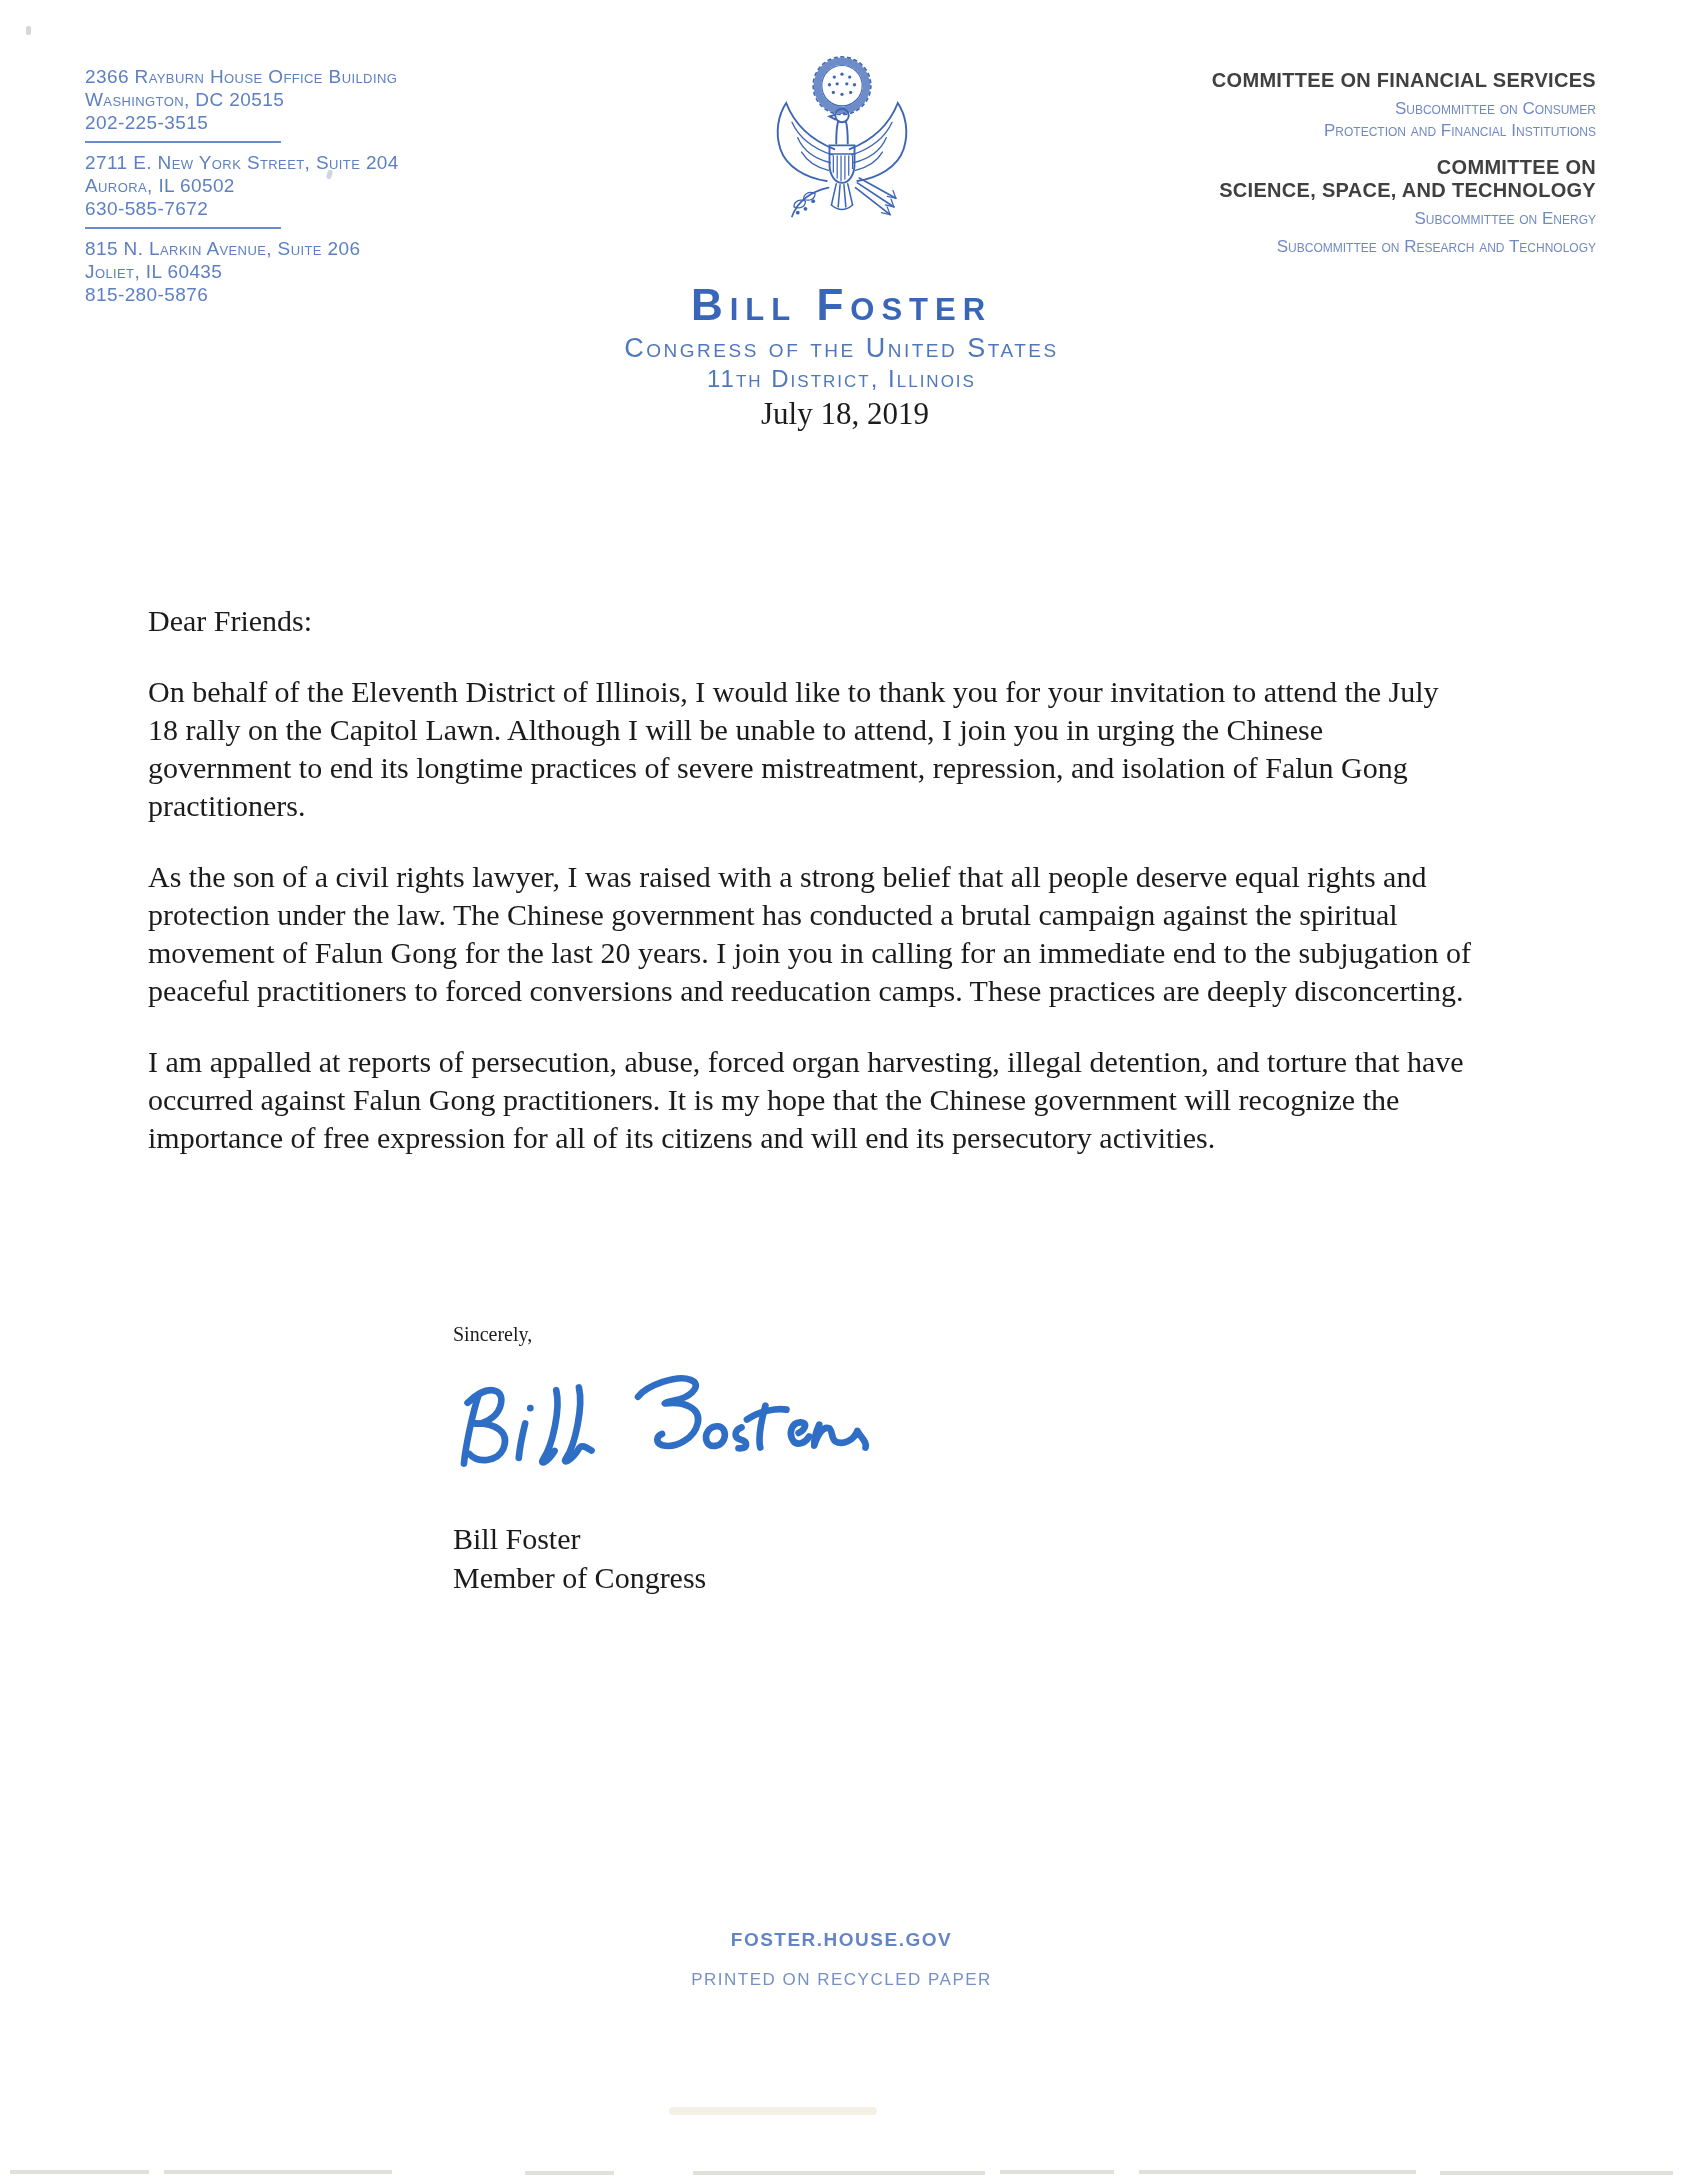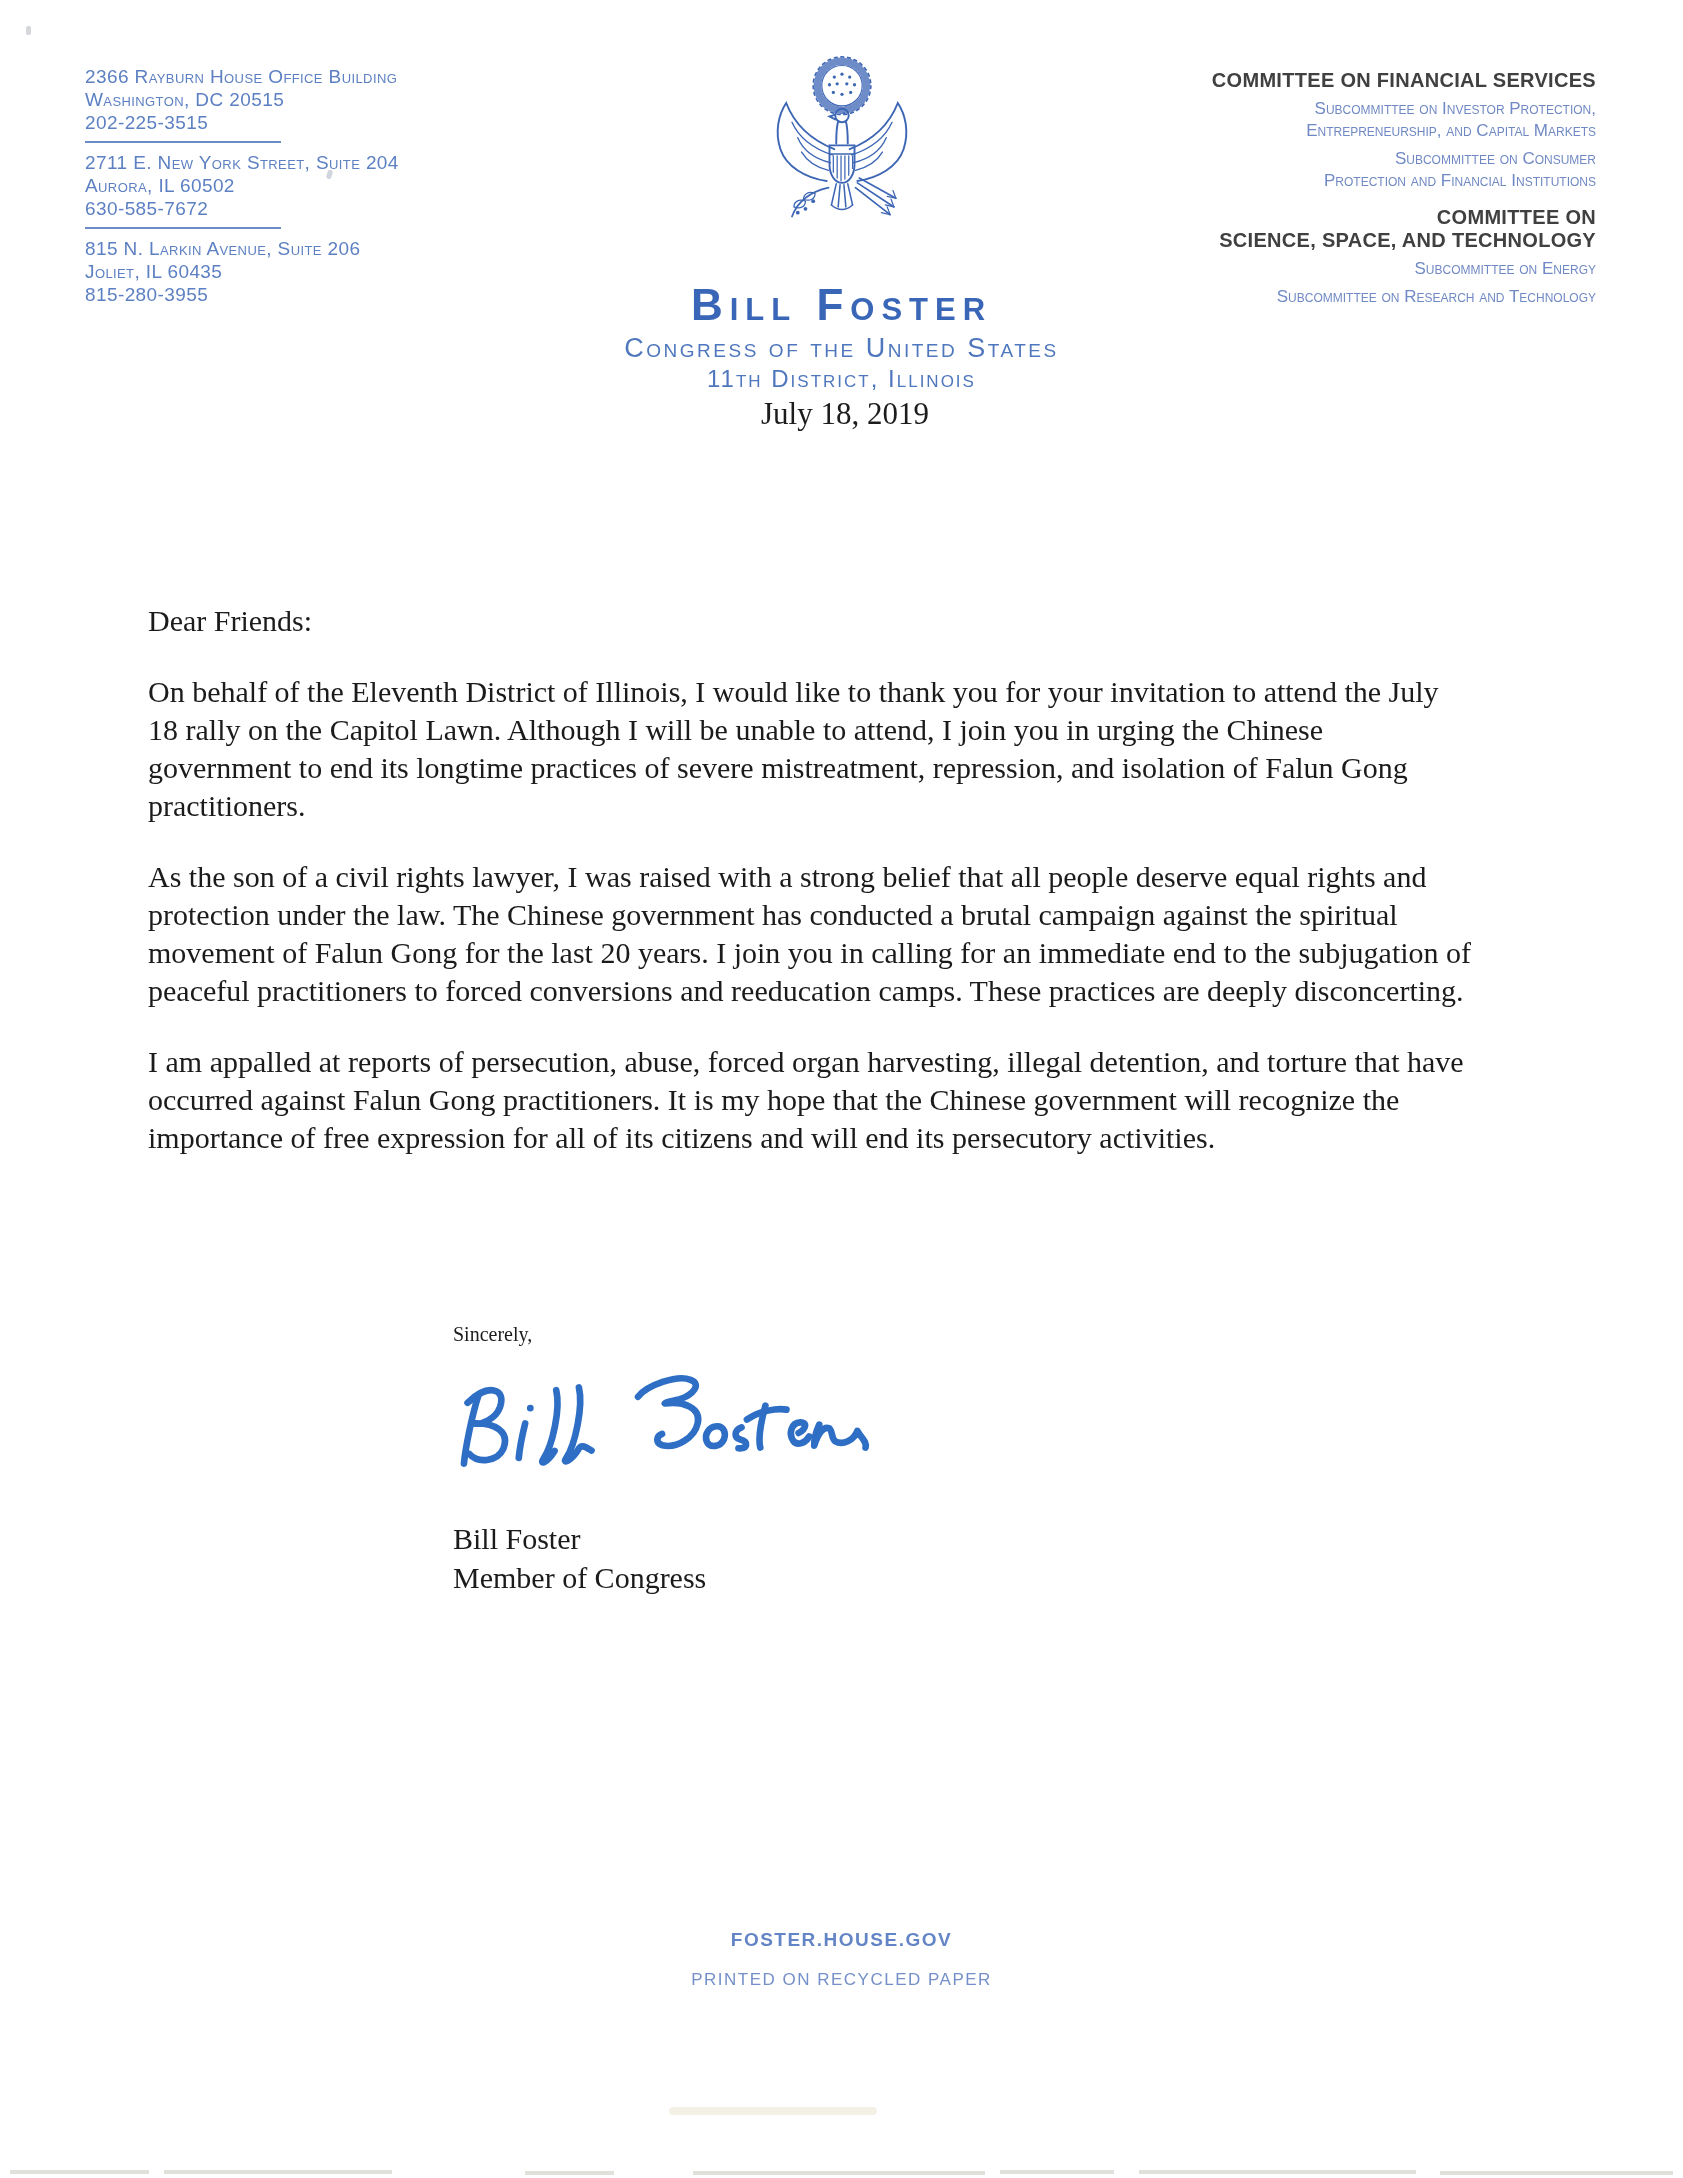--- a/index.html
+++ b/index.html
@@ -64,21 +64,21 @@
     <hr class="office-rule">
     <div class="office">
       <div class="office-line">2711 E. New York Street, Suite 204</div>
       <div class="office-line">Aurora, IL 60502</div>
       <div class="office-line">630-585-7672</div>
     </div>
     <hr class="office-rule">
     <div class="office">
       <div class="office-line">815 N. Larkin Avenue, Suite 206</div>
       <div class="office-line">Joliet, IL 60435</div>
-      <div class="office-line">815-280-3955</div>
+      <div class="office-line">815-280-5876</div>
     </div>
   </div>
 
   <div class="seal">
     <svg viewBox="0 0 180 210" width="176" height="202" aria-hidden="true">
       <g stroke="#3d66b5" fill="none" stroke-width="2" stroke-linecap="round">
 
         <circle cx="90" cy="34" r="30" stroke-width="1.6" stroke-dasharray="3 4"></circle>
         <circle cx="90" cy="34" r="25.5" stroke-width="8" stroke-dasharray="1.5 4.2" opacity="0.75"></circle>
         <circle cx="90" cy="34" r="21" stroke-width="1.2"></circle>
@@ -135,24 +135,20 @@
         <path d="M104,140 L140,168 M106,135 L144,160 M108,130 L146,151" stroke-width="1.8"></path>
         <path d="M140,168 l-3,-8 M140,168 l-9,-2 M144,160 l-3,-8 M144,160 l-9,-2 M146,151 l-3,-8 M146,151 l-9,-2" stroke-width="1.3"></path>
       </g>
     </svg>
   </div>
 
   <div class="committees">
     <div class="committee">
       <div class="committee-name">COMMITTEE ON FINANCIAL SERVICES</div>
       <div class="subcommittee">
-        <div>Subcommittee on Investor Protection,</div>
-        <div>Entrepreneurship, and Capital Markets</div>
-      </div>
-      <div class="subcommittee">
         <div>Subcommittee on Consumer</div>
         <div>Protection and Financial Institutions</div>
       </div>
     </div>
     <div class="committee">
       <div class="committee-name">
         <div>COMMITTEE ON</div>
         <div>SCIENCE, SPACE, AND TECHNOLOGY</div>
       </div>
       <div class="subcommittee">

